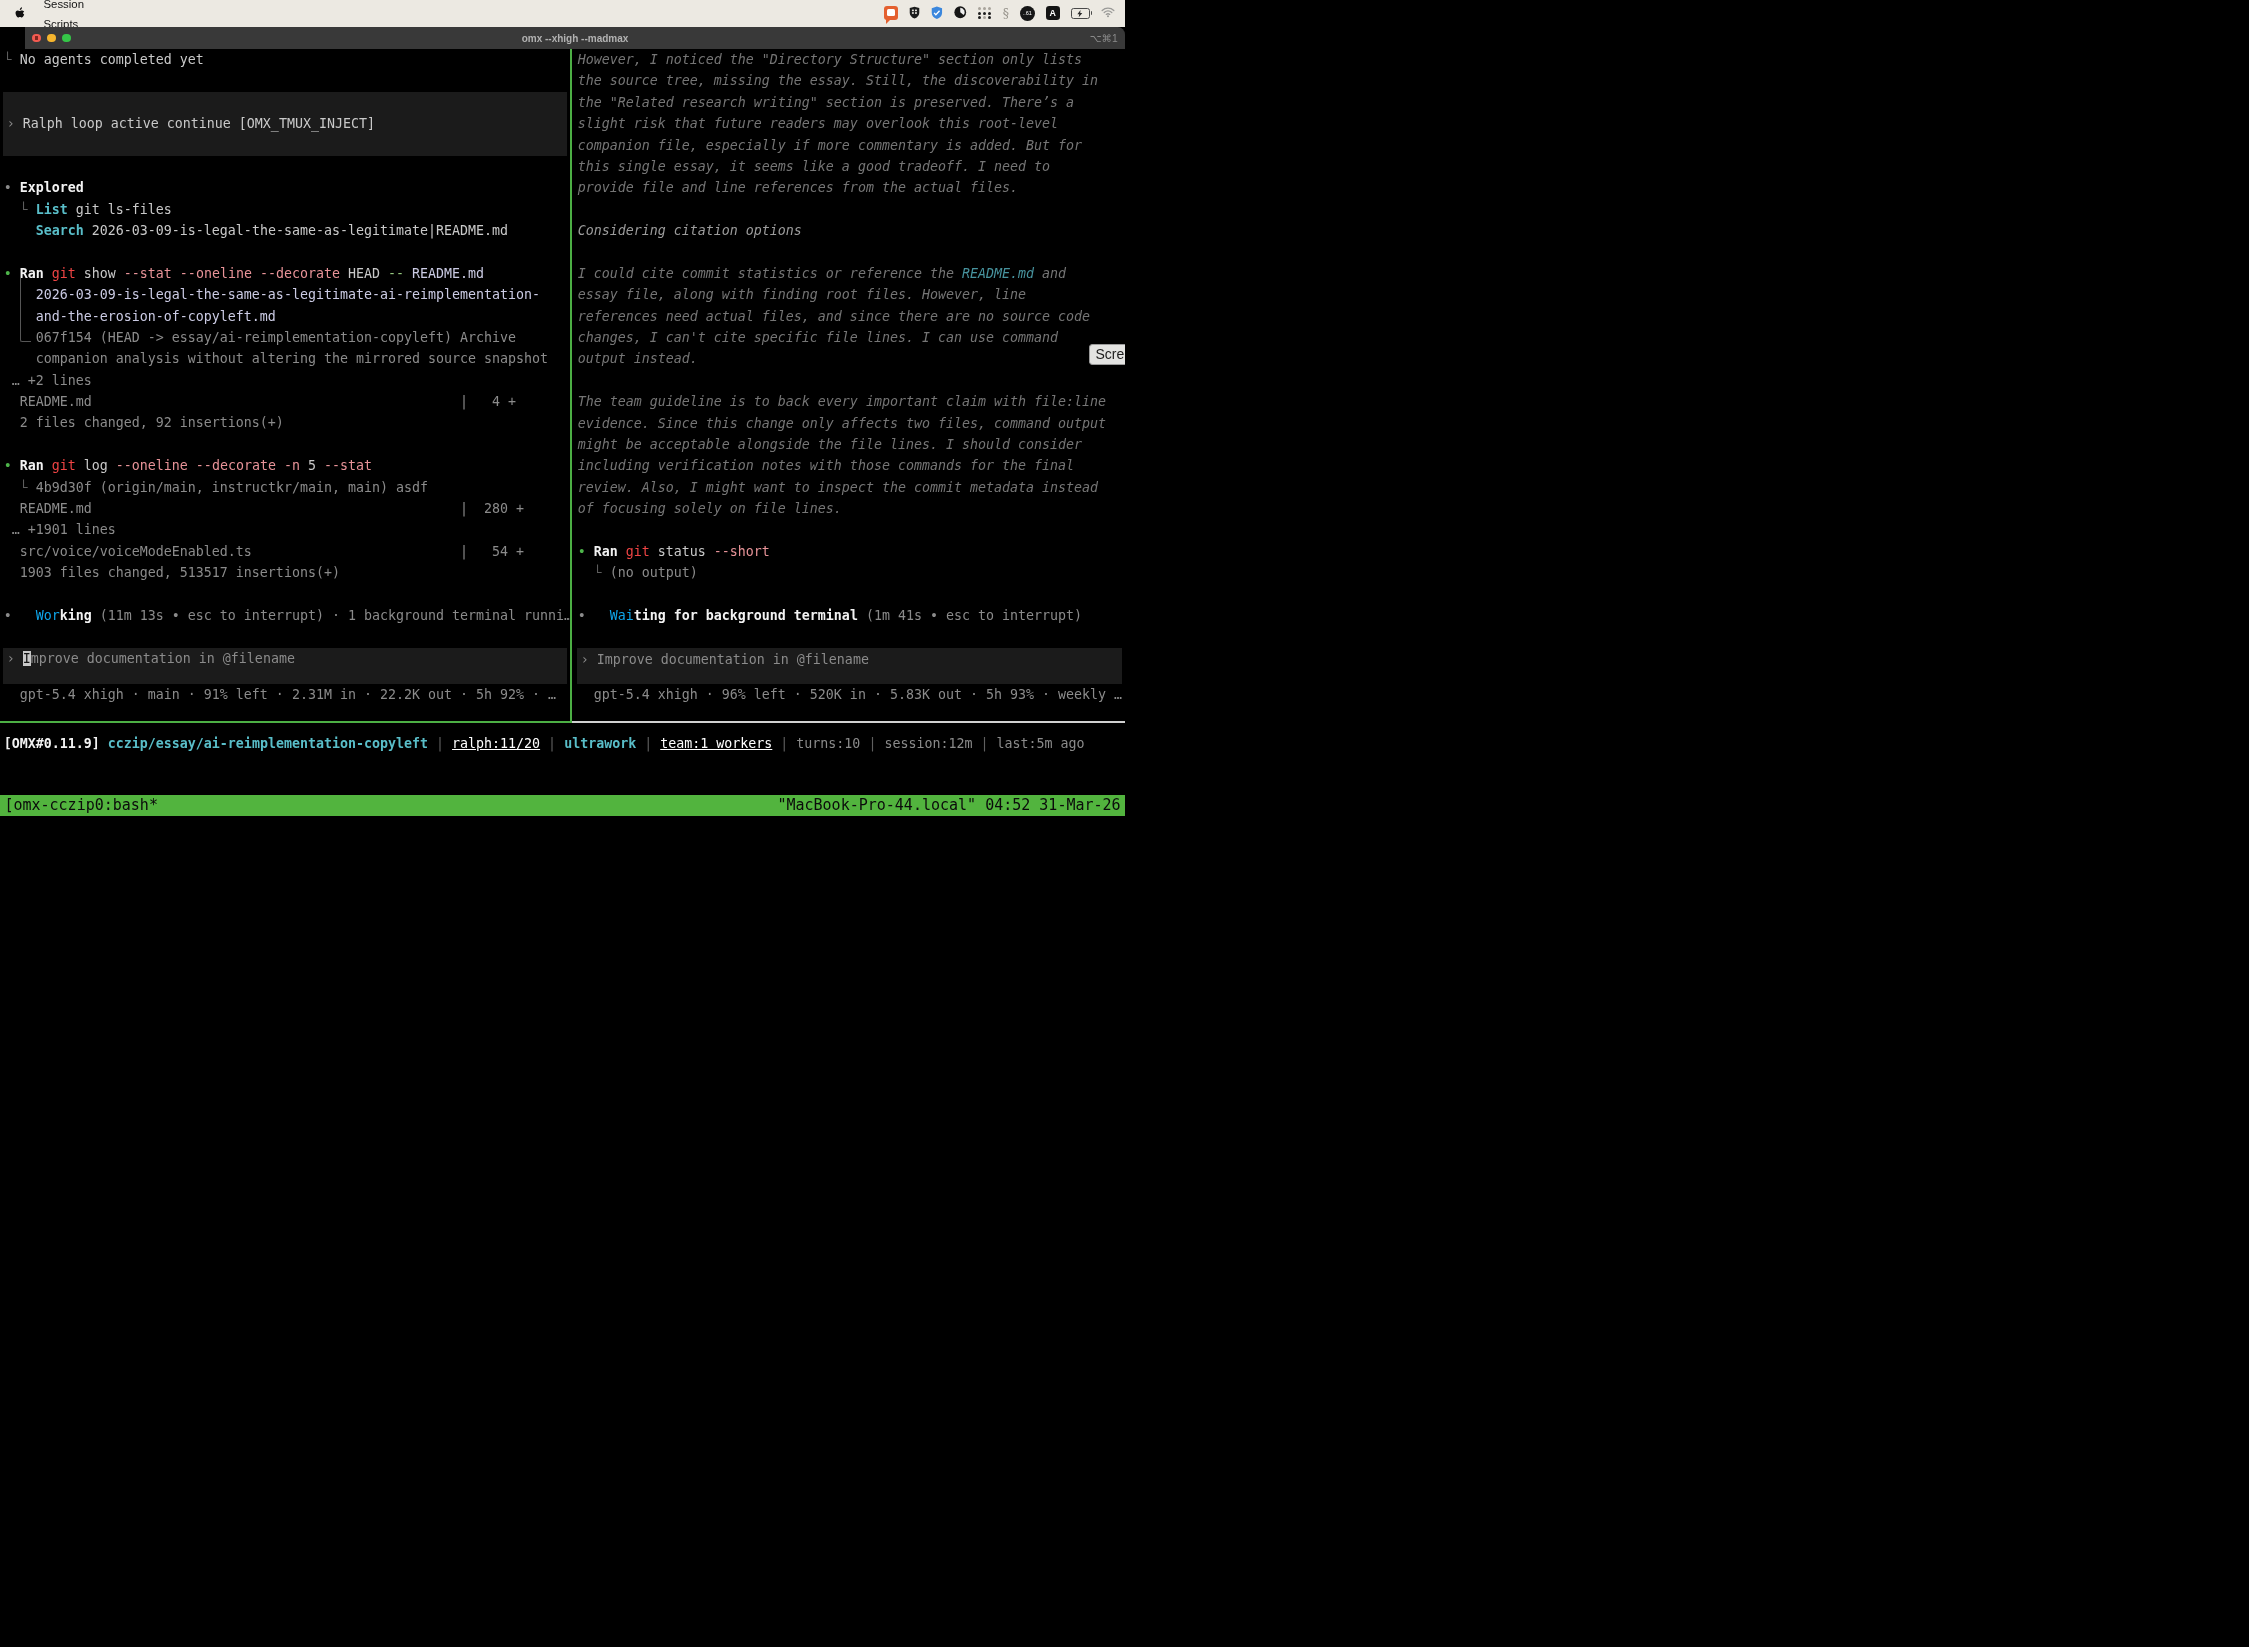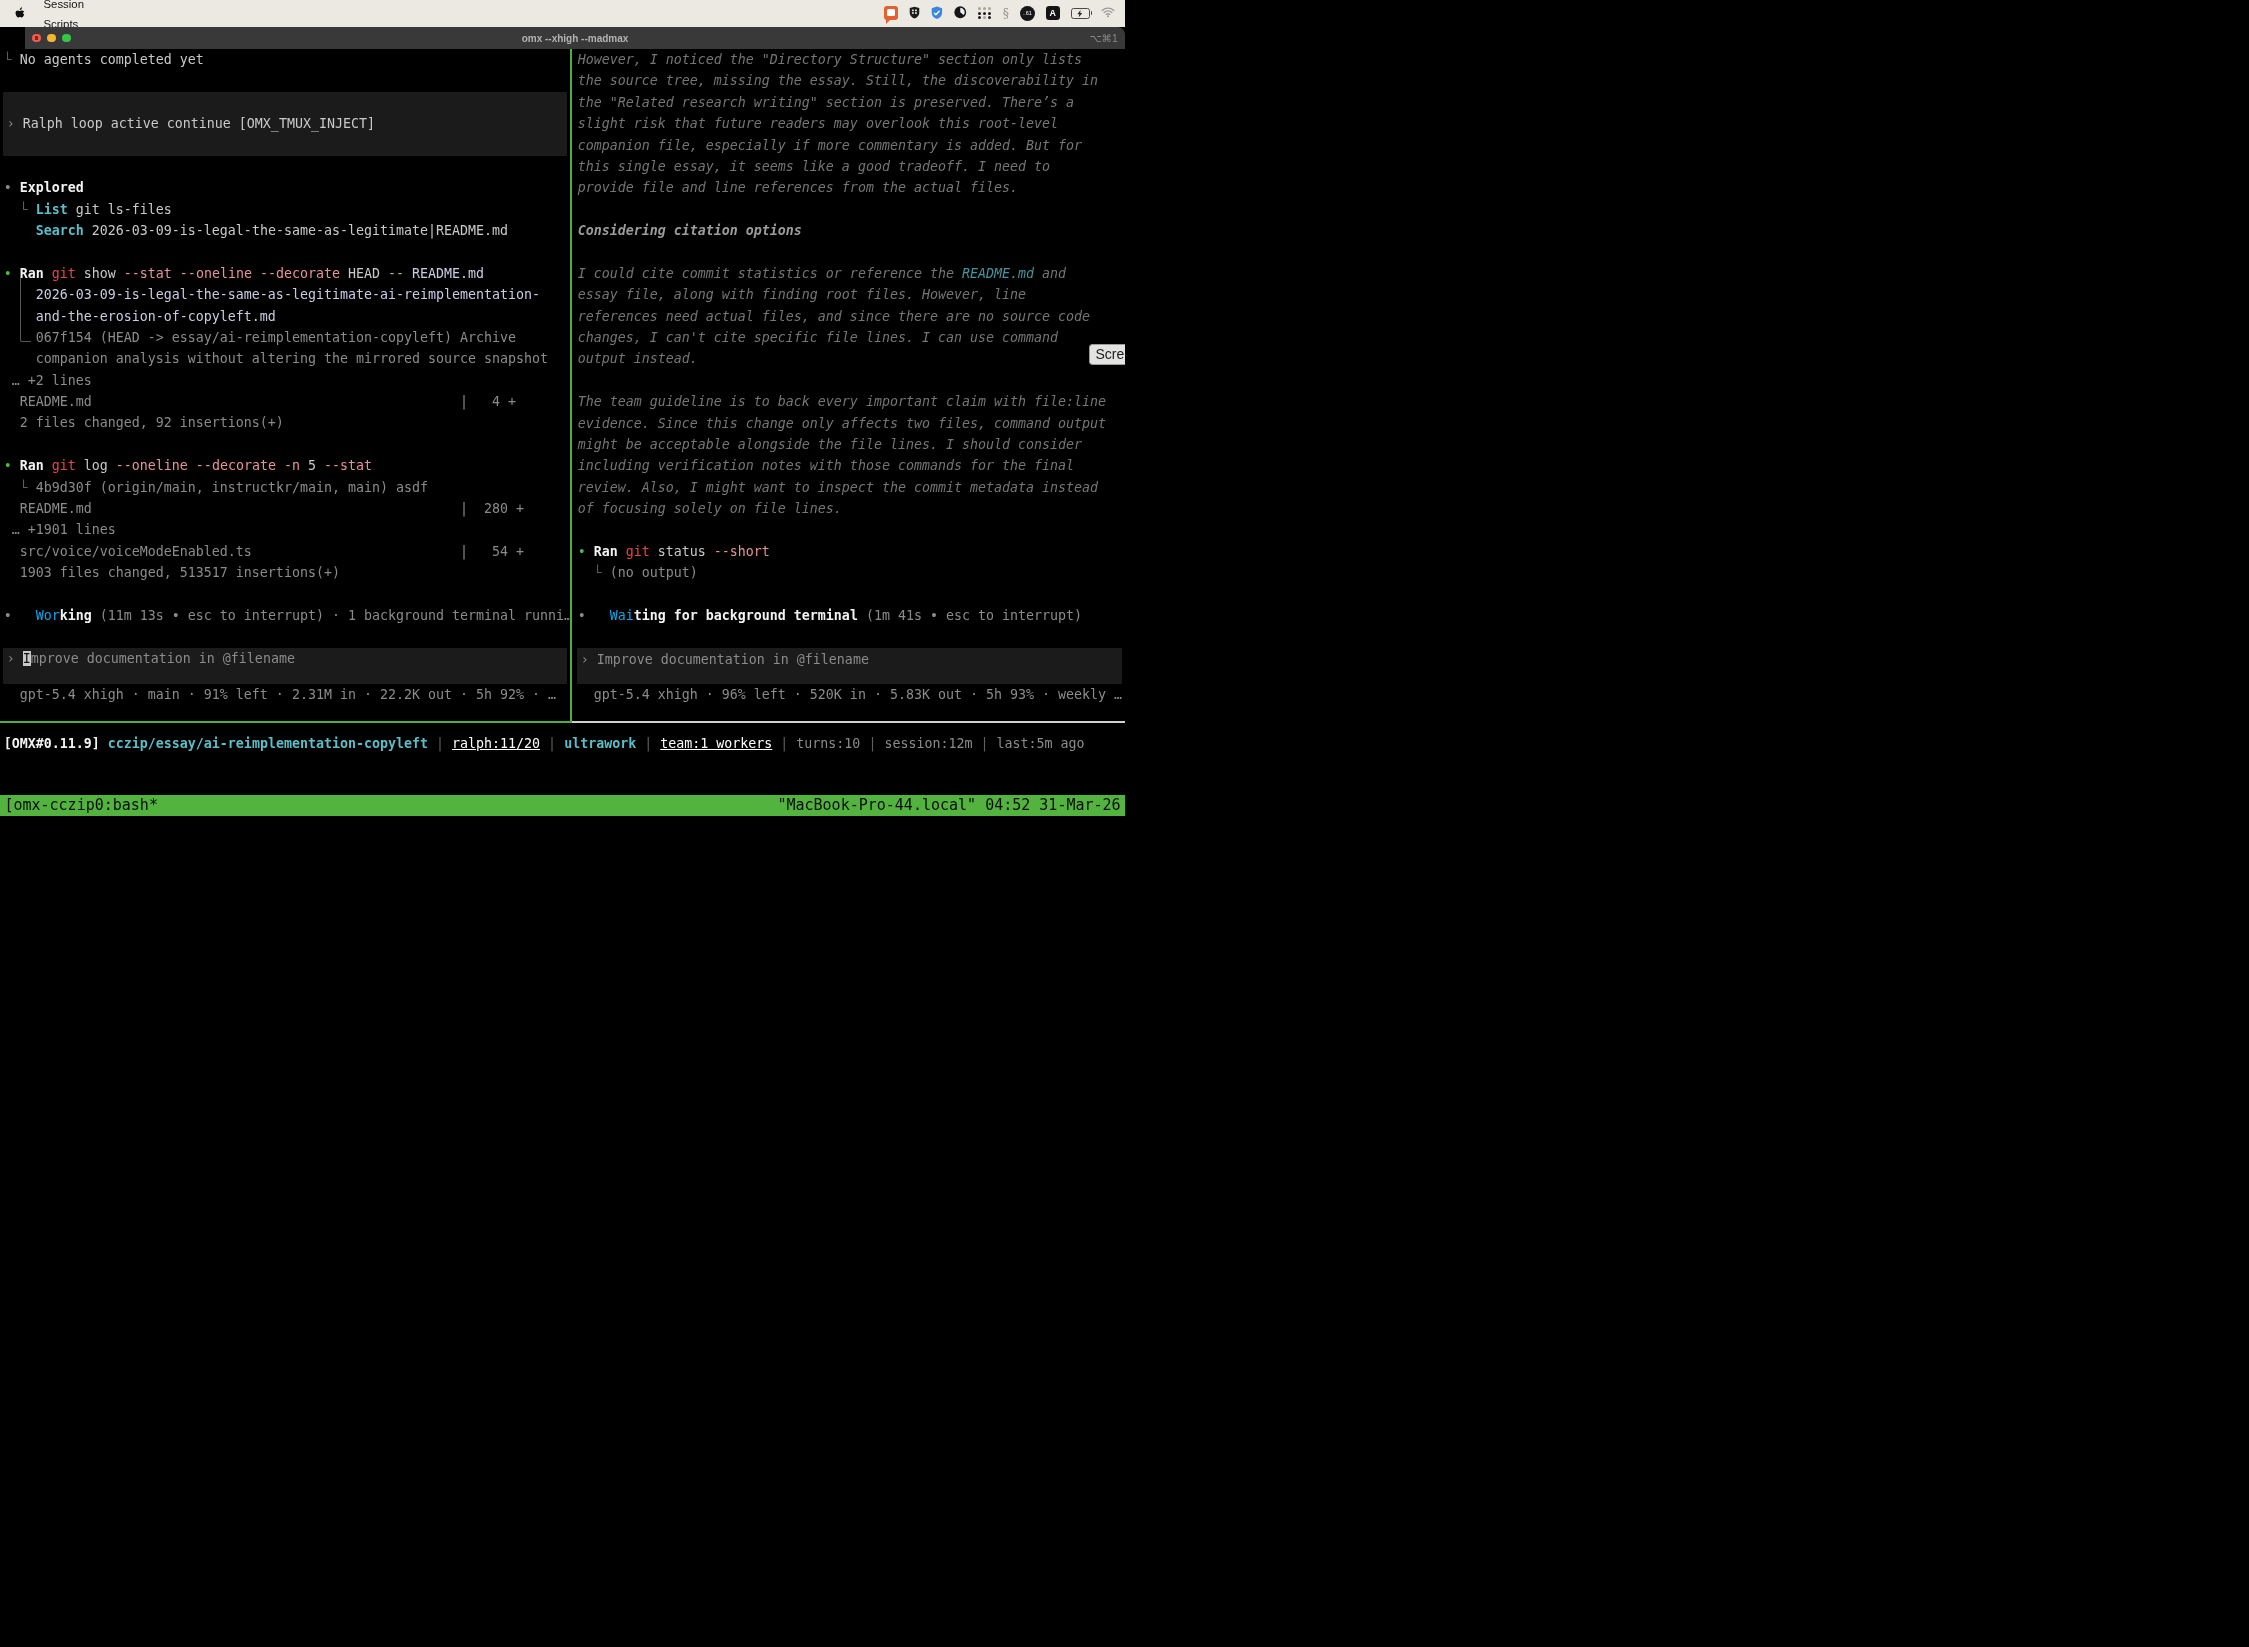--- a/index.html
+++ b/index.html
@@ -56,21 +56,21 @@
   .t-gray{color:#8b8b8b;}
   .t-cyan{color:#59bec9;font-weight:bold;}
   .t-blue{color:#ef4444;}
   .t-red{color:#e89398;}
   .t-grn{color:#4db54a;}
   .t-grn2{color:#95c77e;}
   .t-grn3{color:#ffffff;text-decoration:underline;}
   .t-lav{color:#cbcbe4;}
   .t-it{color:#757575;font-style:italic;}
   .t-itc{color:#47939e;font-style:italic;}
-  .t-ith{color:#9c9c9c;font-style:italic;font-weight:bold;}
+  .t-ith{color:#9c9c9c;font-style:italic;font-weight:normal;}
   .t-dk{color:#0ea5e9;margin-left:16px;}
   .t-cur{background:#c9c9c9;color:#141414;}
 </style>
 </head>
 <body>
 
 <div id="screen">
 
   <div class="menubar">
     <span class="apple">

